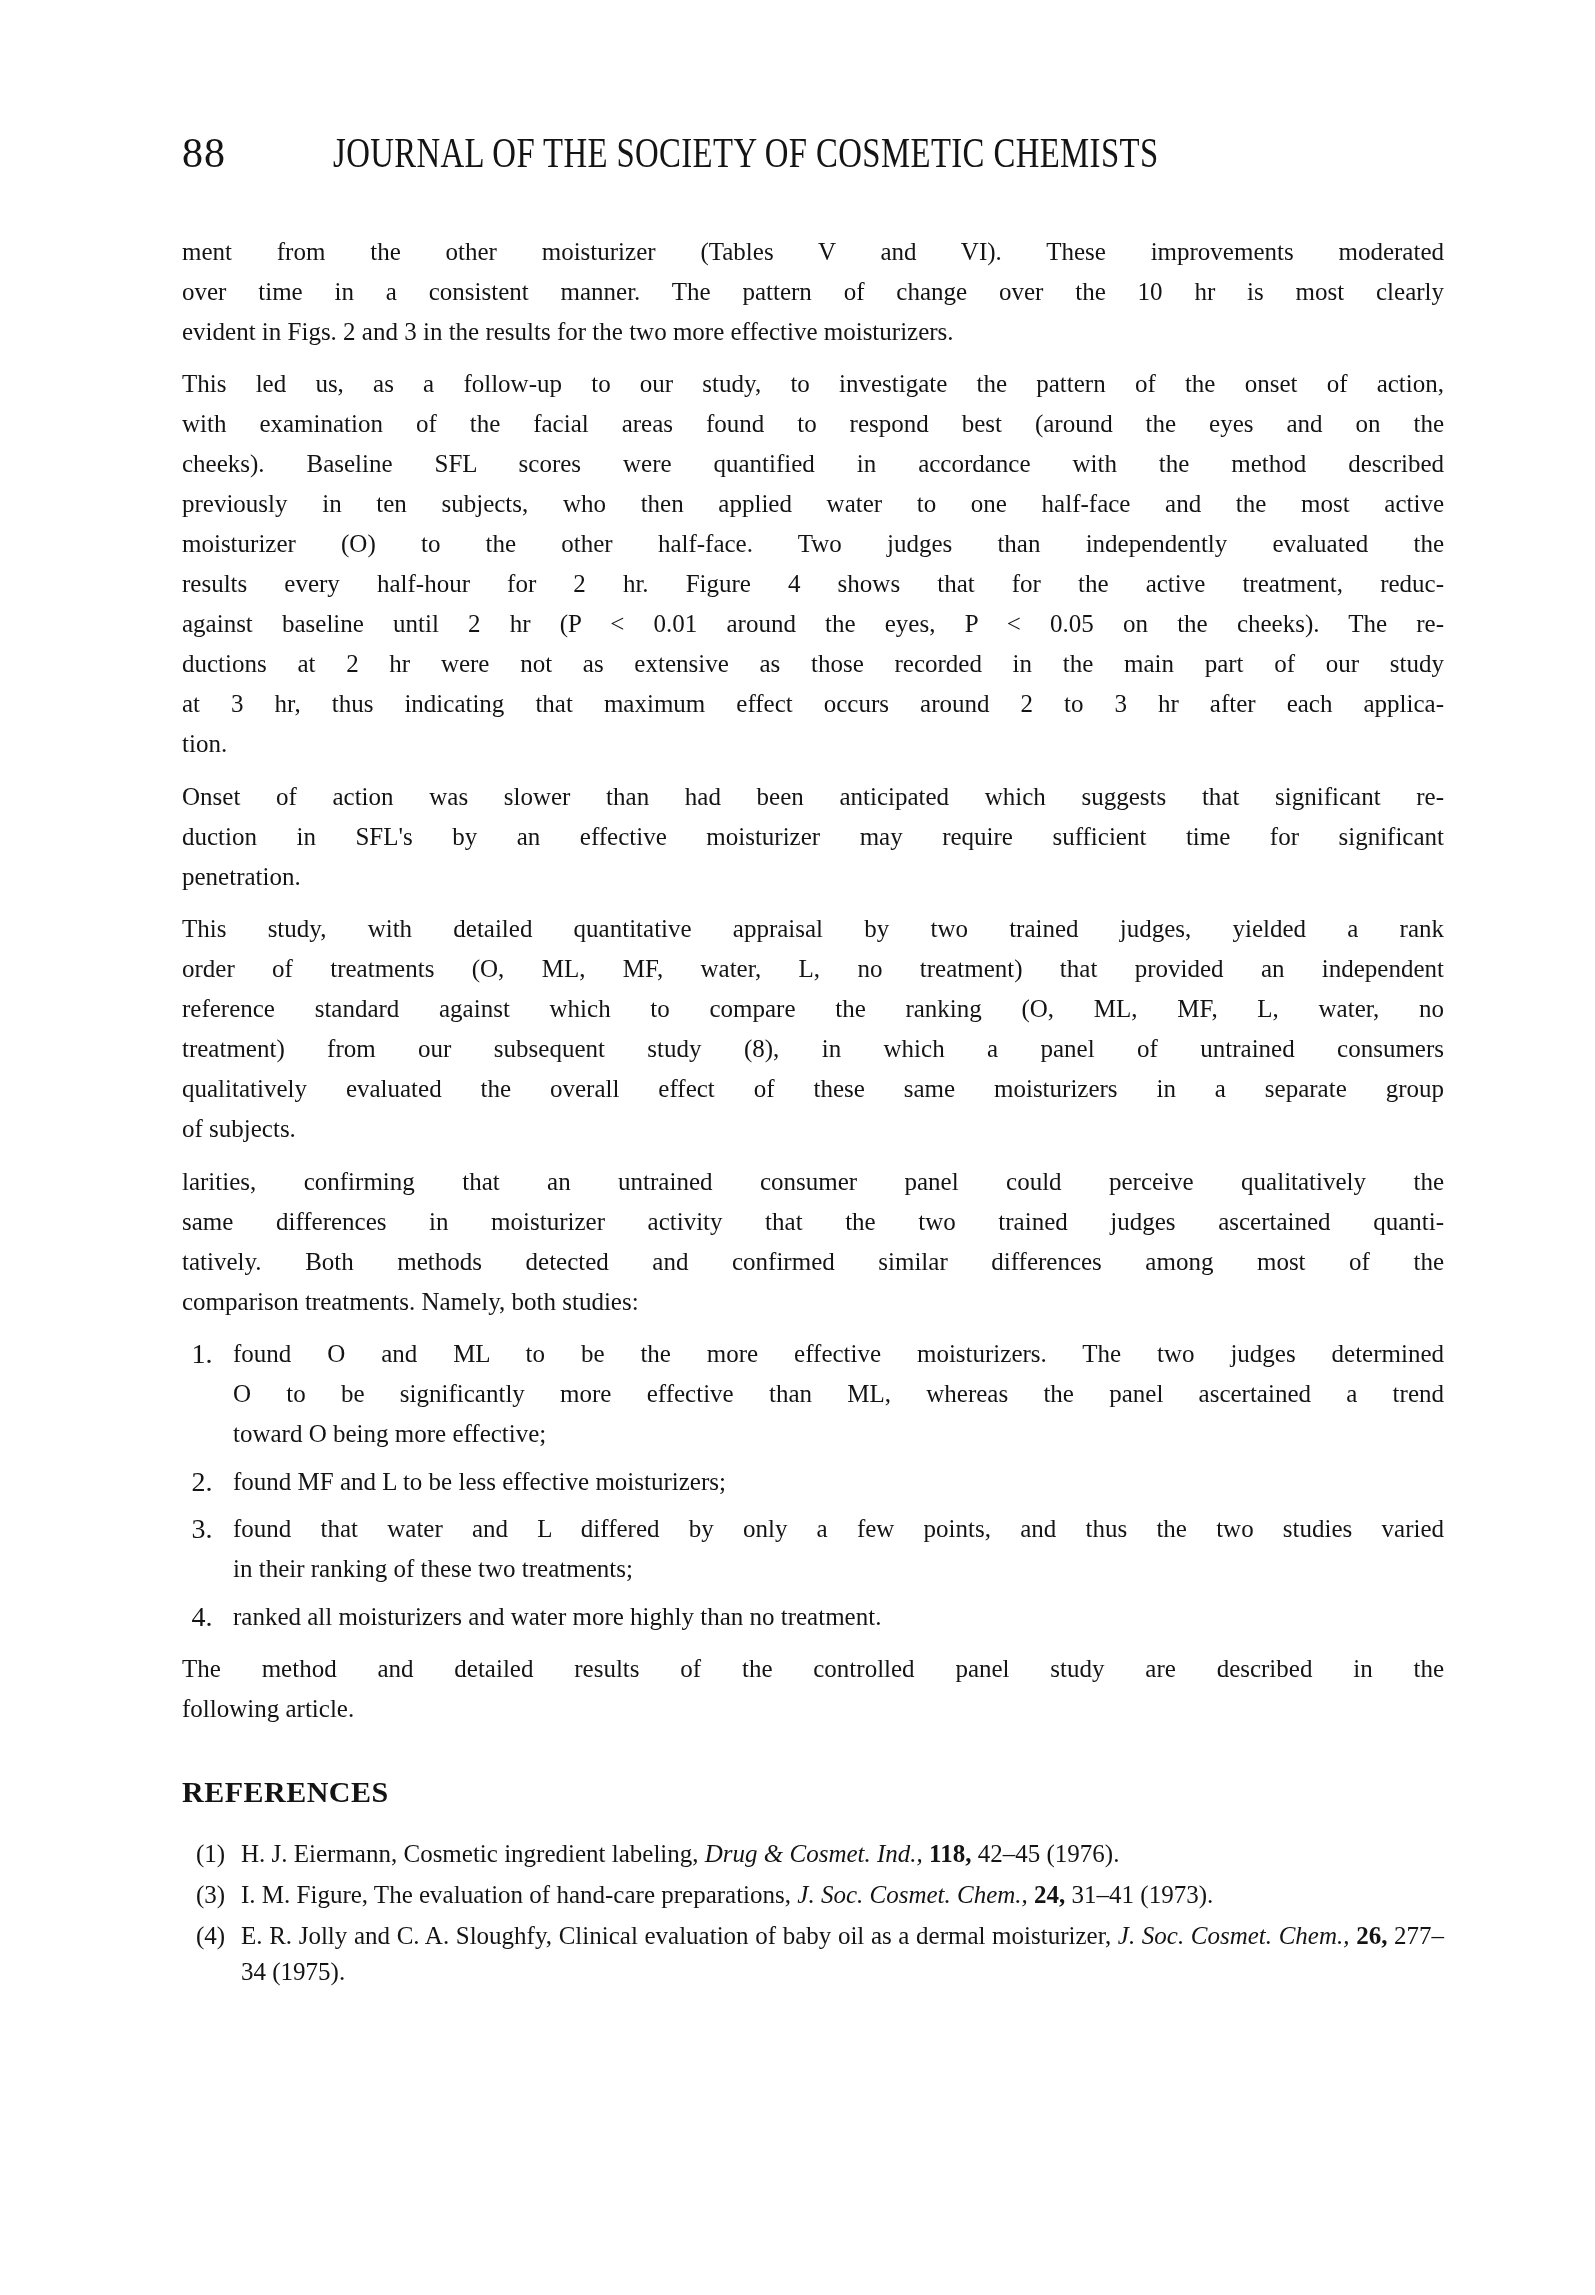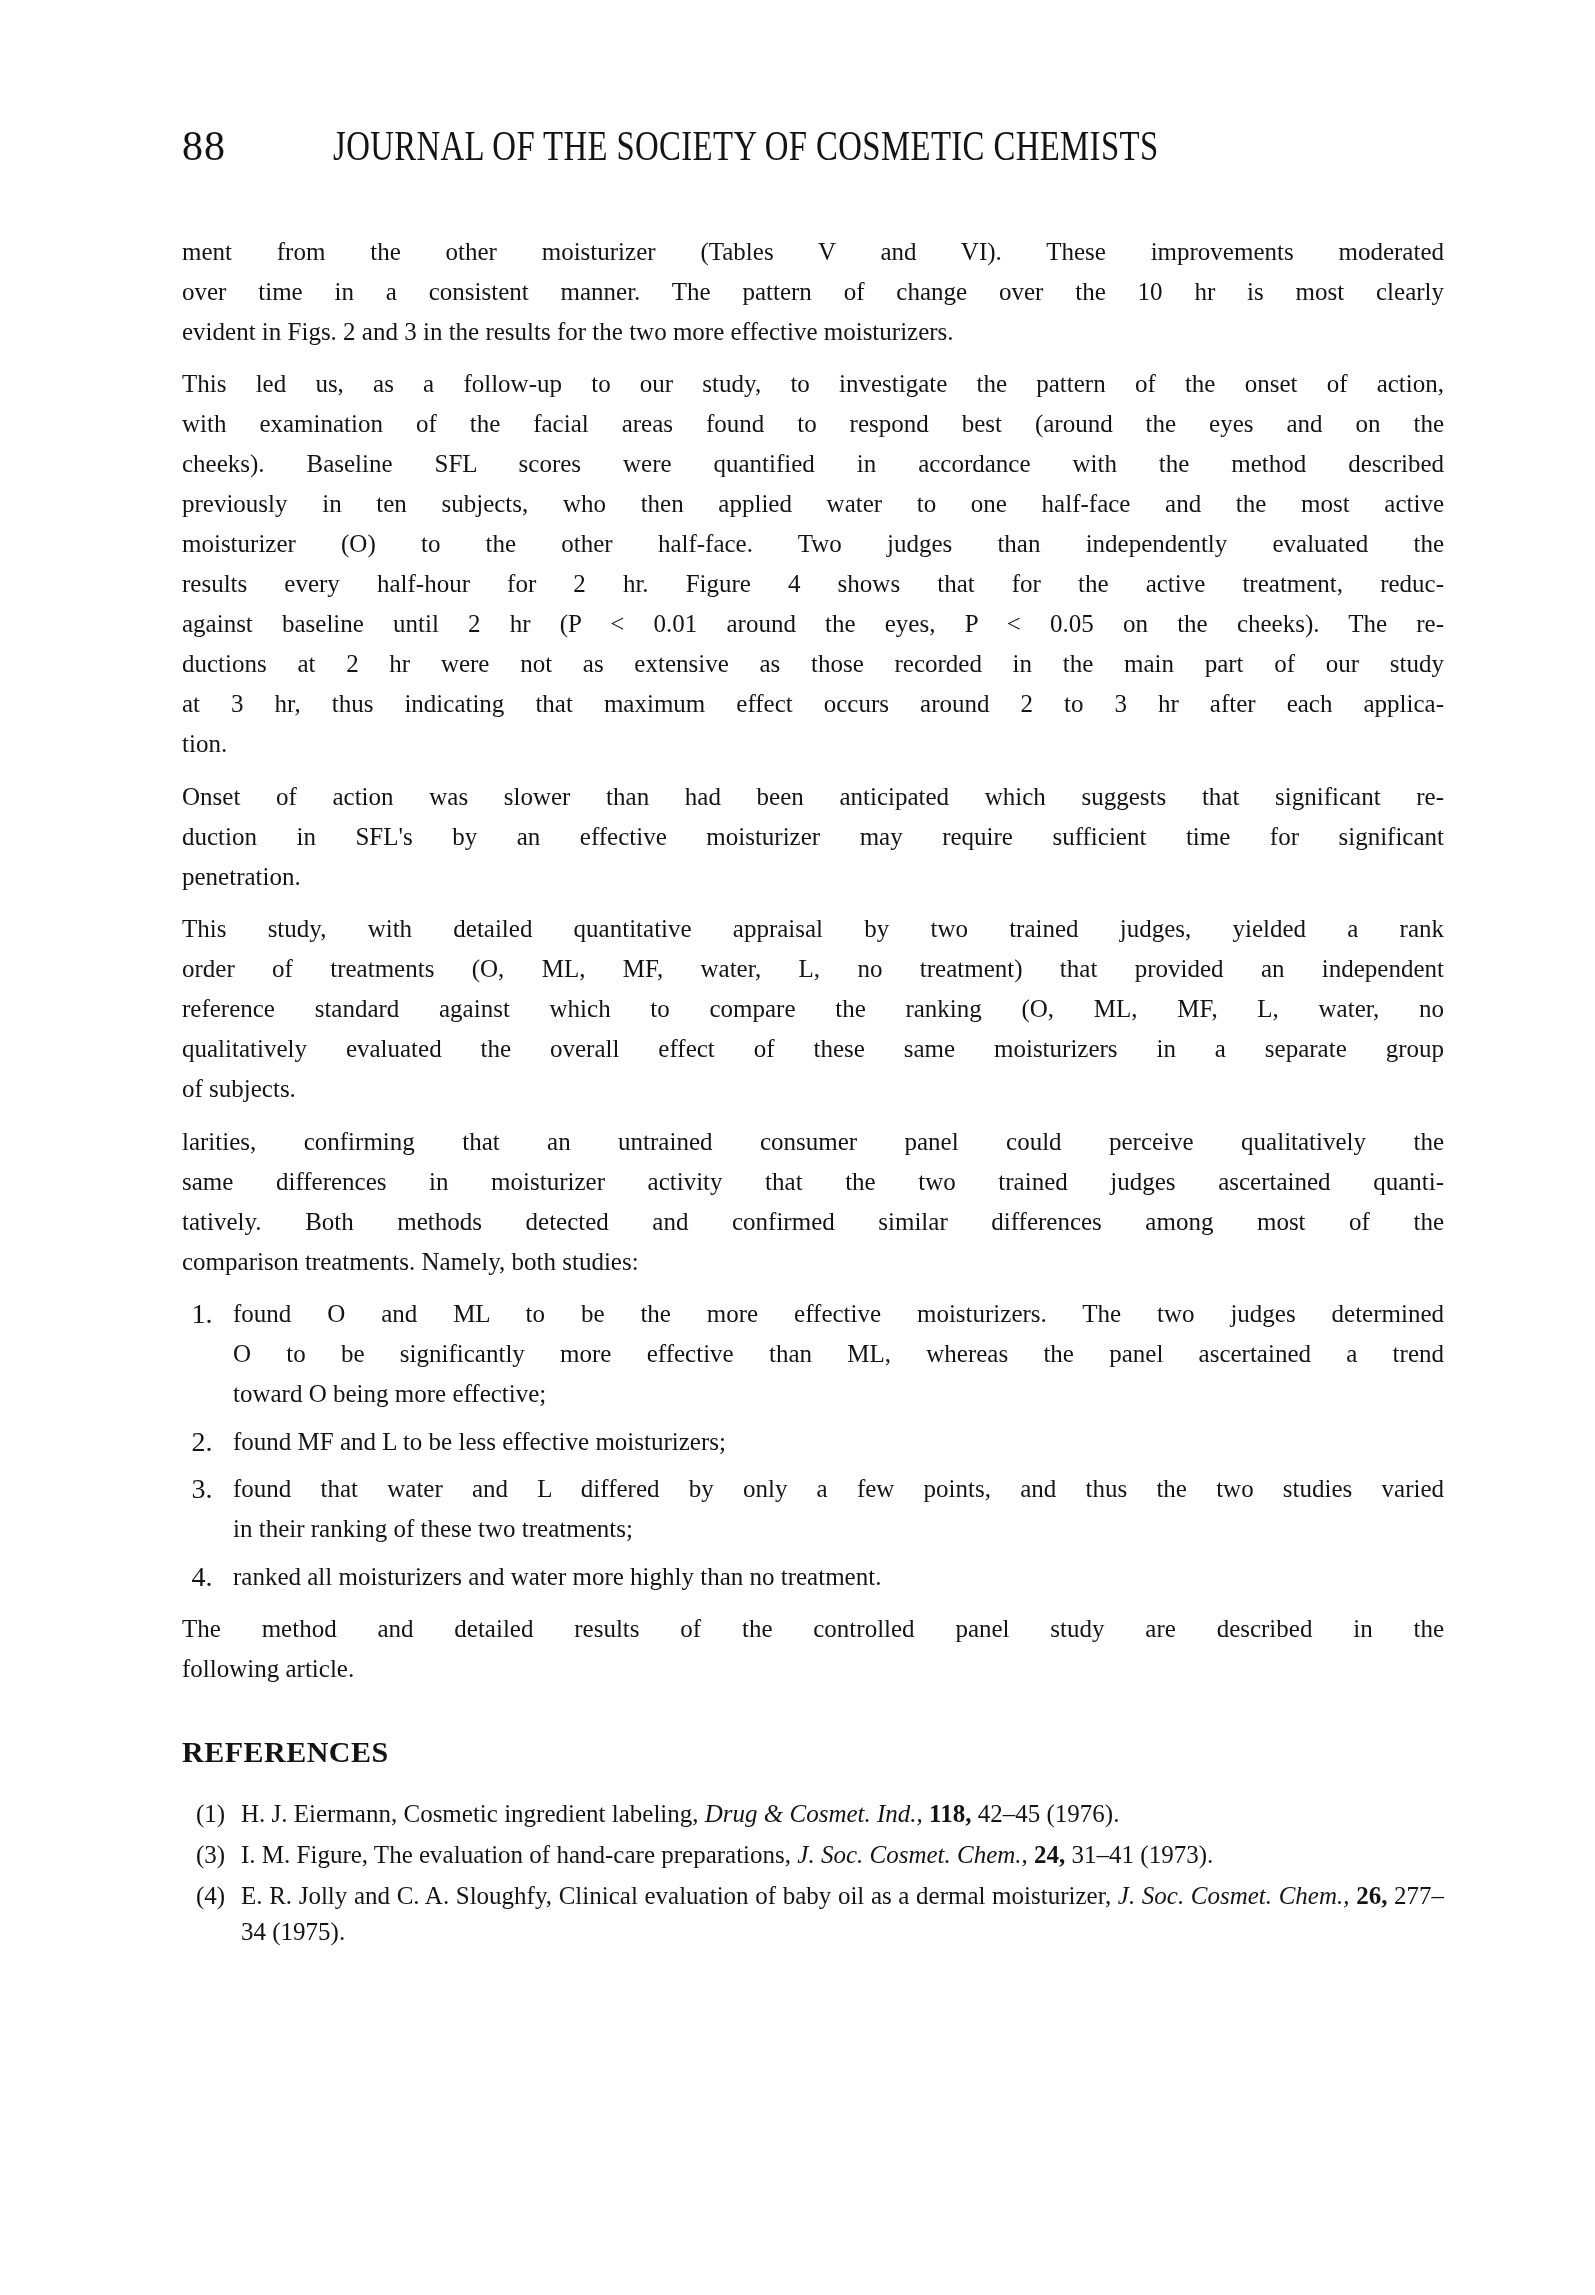--- a/index.html
+++ b/index.html
@@ -15,21 +15,21 @@
   .content {
     position: absolute;
     left: 182px;
     top: 0;
     width: 1262px;
   }
   .header {
     margin-top: 122px;
     height: 55px;
     display: flex;
-    align-items: flex-start;
+    align-items: flex-end;
     white-space: nowrap;
   }
   .pagenum {
     font-size: 42px;
     letter-spacing: 1px;
   }
   .journal-title {
     display: inline-block;
     font-size: 42px;
     margin-left: 107px;
@@ -110,20 +110,21 @@
         </div>
         <div class="block paragraph">
           <div class="line jl">Onset of action was slower than had been anticipated which suggests that significant re-</div>
           <div class="line jl">duction in SFL's by an effective moisturizer may require sufficient time for significant</div>
           <div class="line">penetration.</div>
         </div>
         <div class="block paragraph">
           <div class="line jl">This study, with detailed quantitative appraisal by two trained judges, yielded a rank</div>
           <div class="line jl">order of treatments (O, ML, MF, water, L, no treatment) that provided an independent</div>
           <div class="line jl">reference standard against which to compare the ranking (O, ML, MF, L, water, no</div>
+          <div class="line jl">treatment) from our subsequent study (8), in which a panel of untrained consumers</div>
           <div class="line jl">qualitatively evaluated the overall effect of these same moisturizers in a separate group</div>
           <div class="line">of subjects.</div>
         </div>
         <div class="block paragraph">
           <div class="line jl">larities, confirming that an untrained consumer panel could perceive qualitatively the</div>
           <div class="line jl">same differences in moisturizer activity that the two trained judges ascertained quanti-</div>
           <div class="line jl">tatively. Both methods detected and confirmed similar differences among most of the</div>
           <div class="line">comparison treatments. Namely, both studies:</div>
         </div>
         <div class="block list-item first-list-item">

